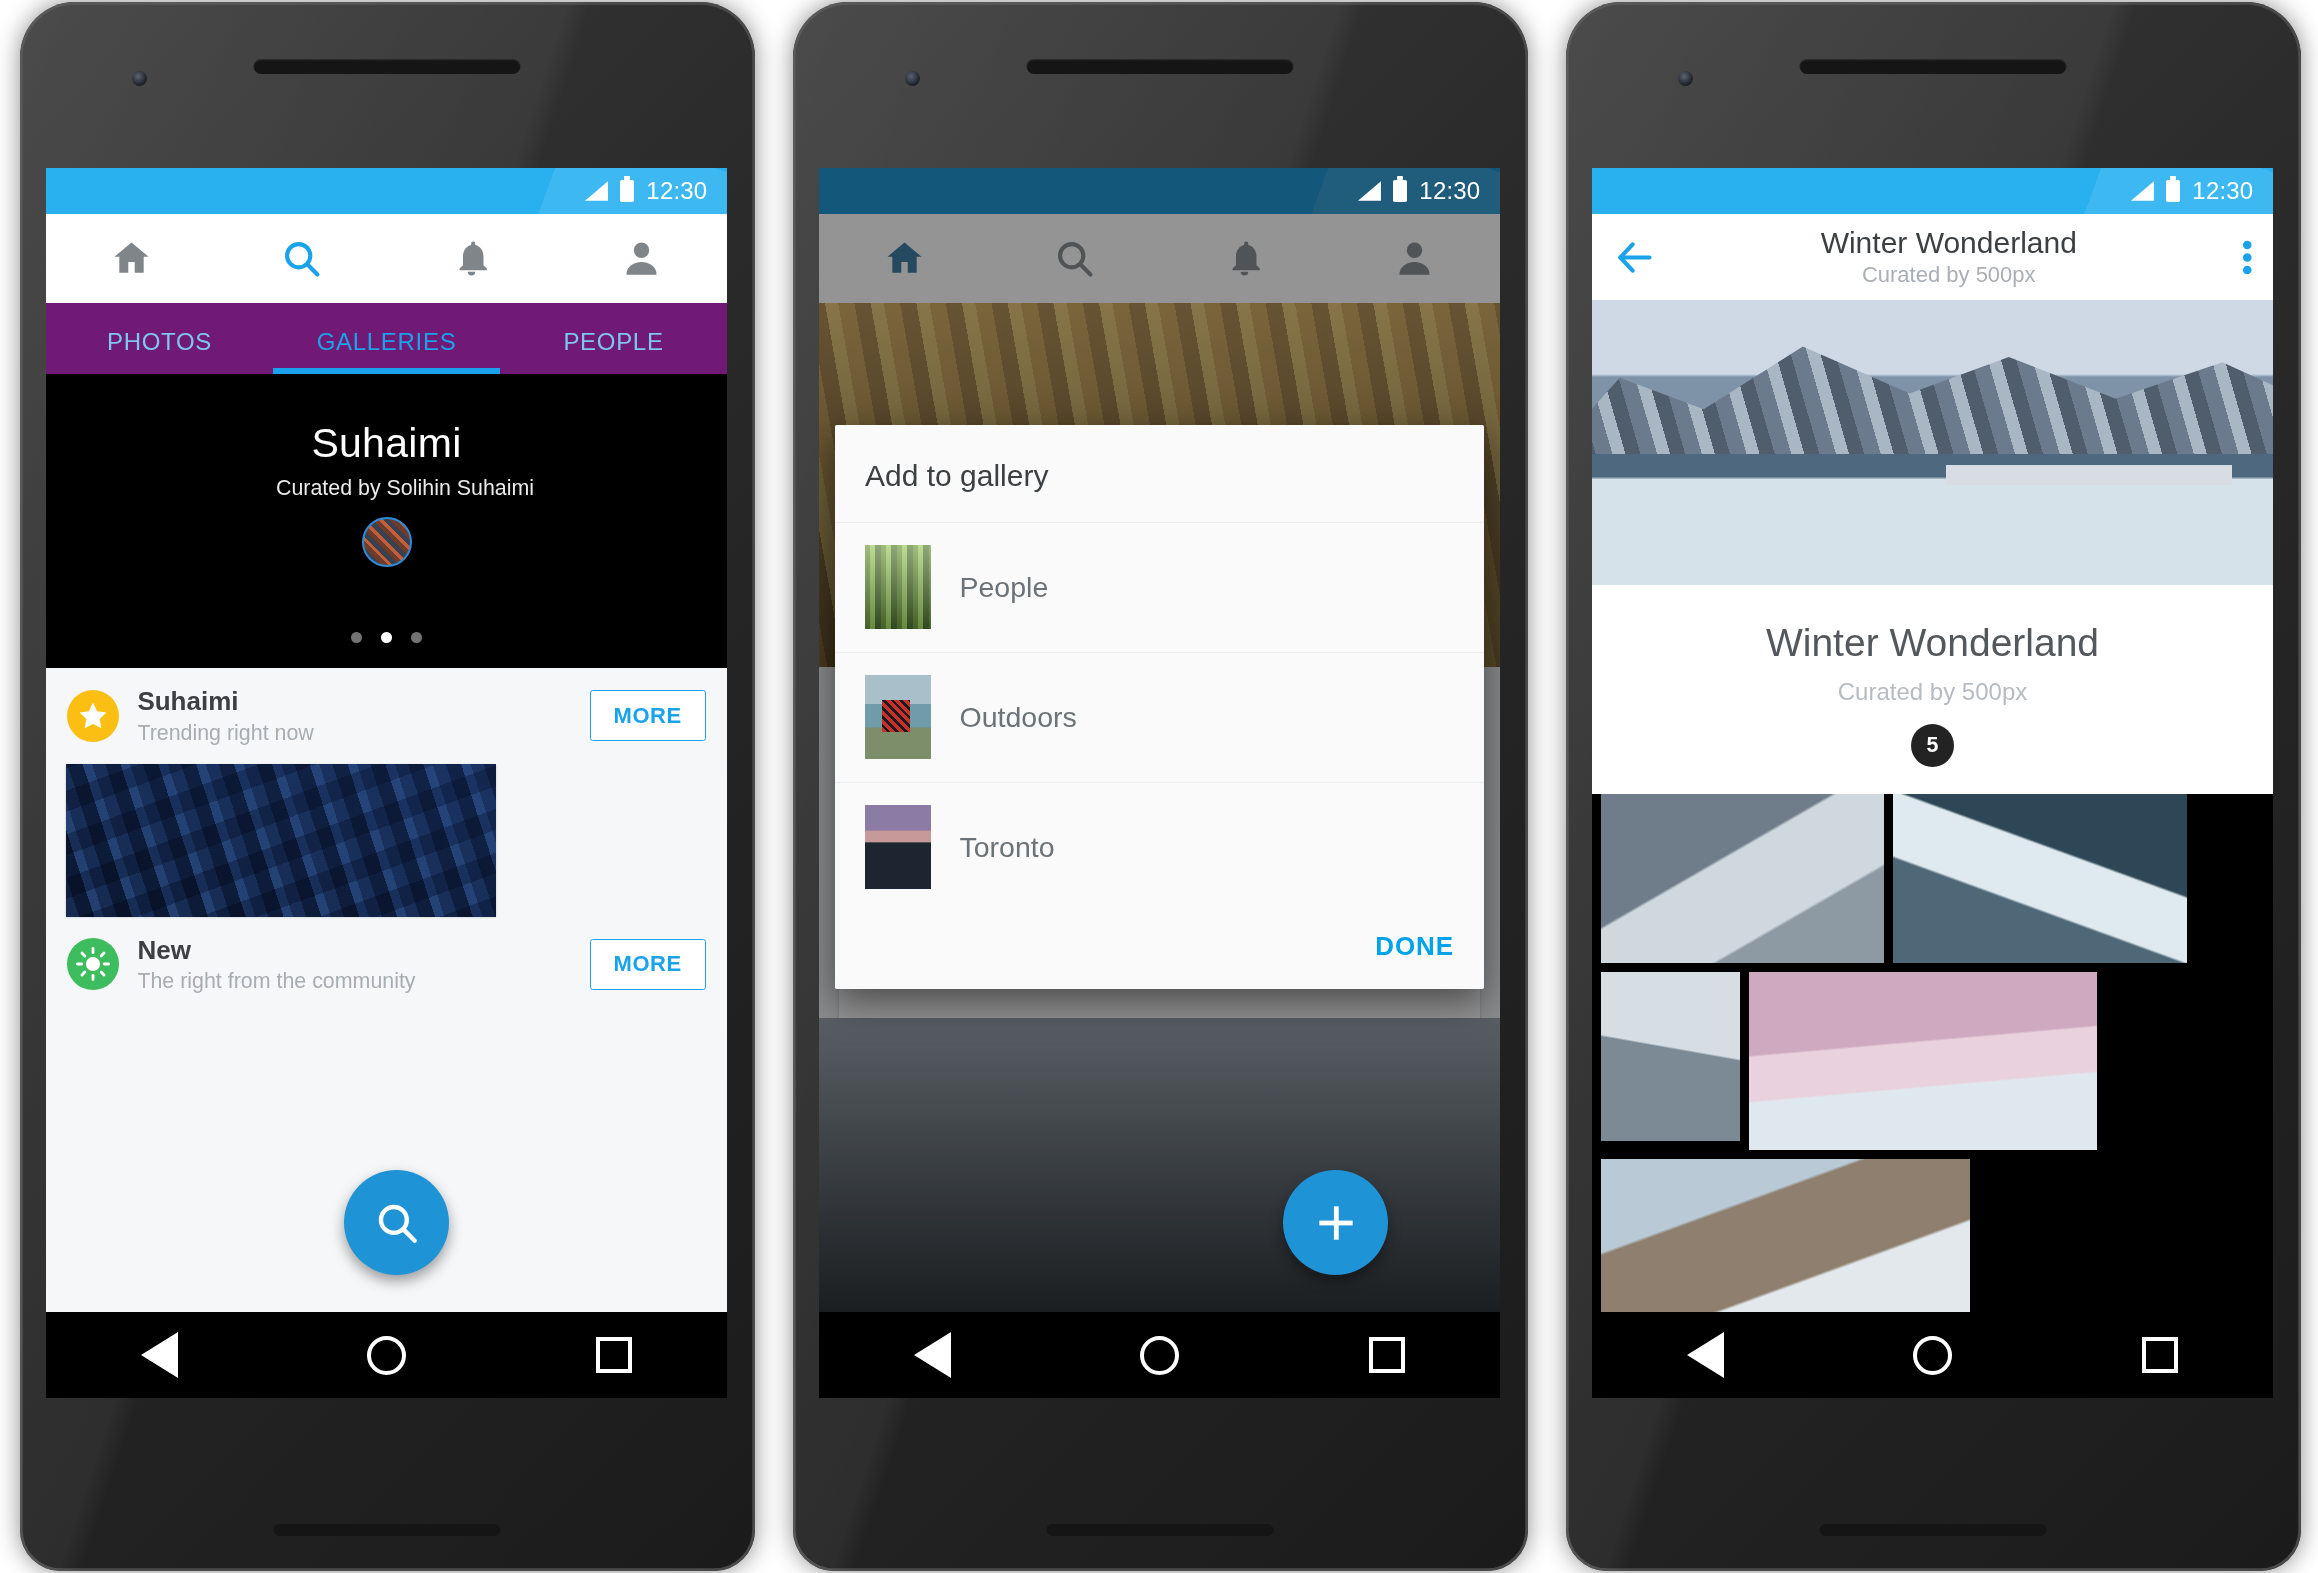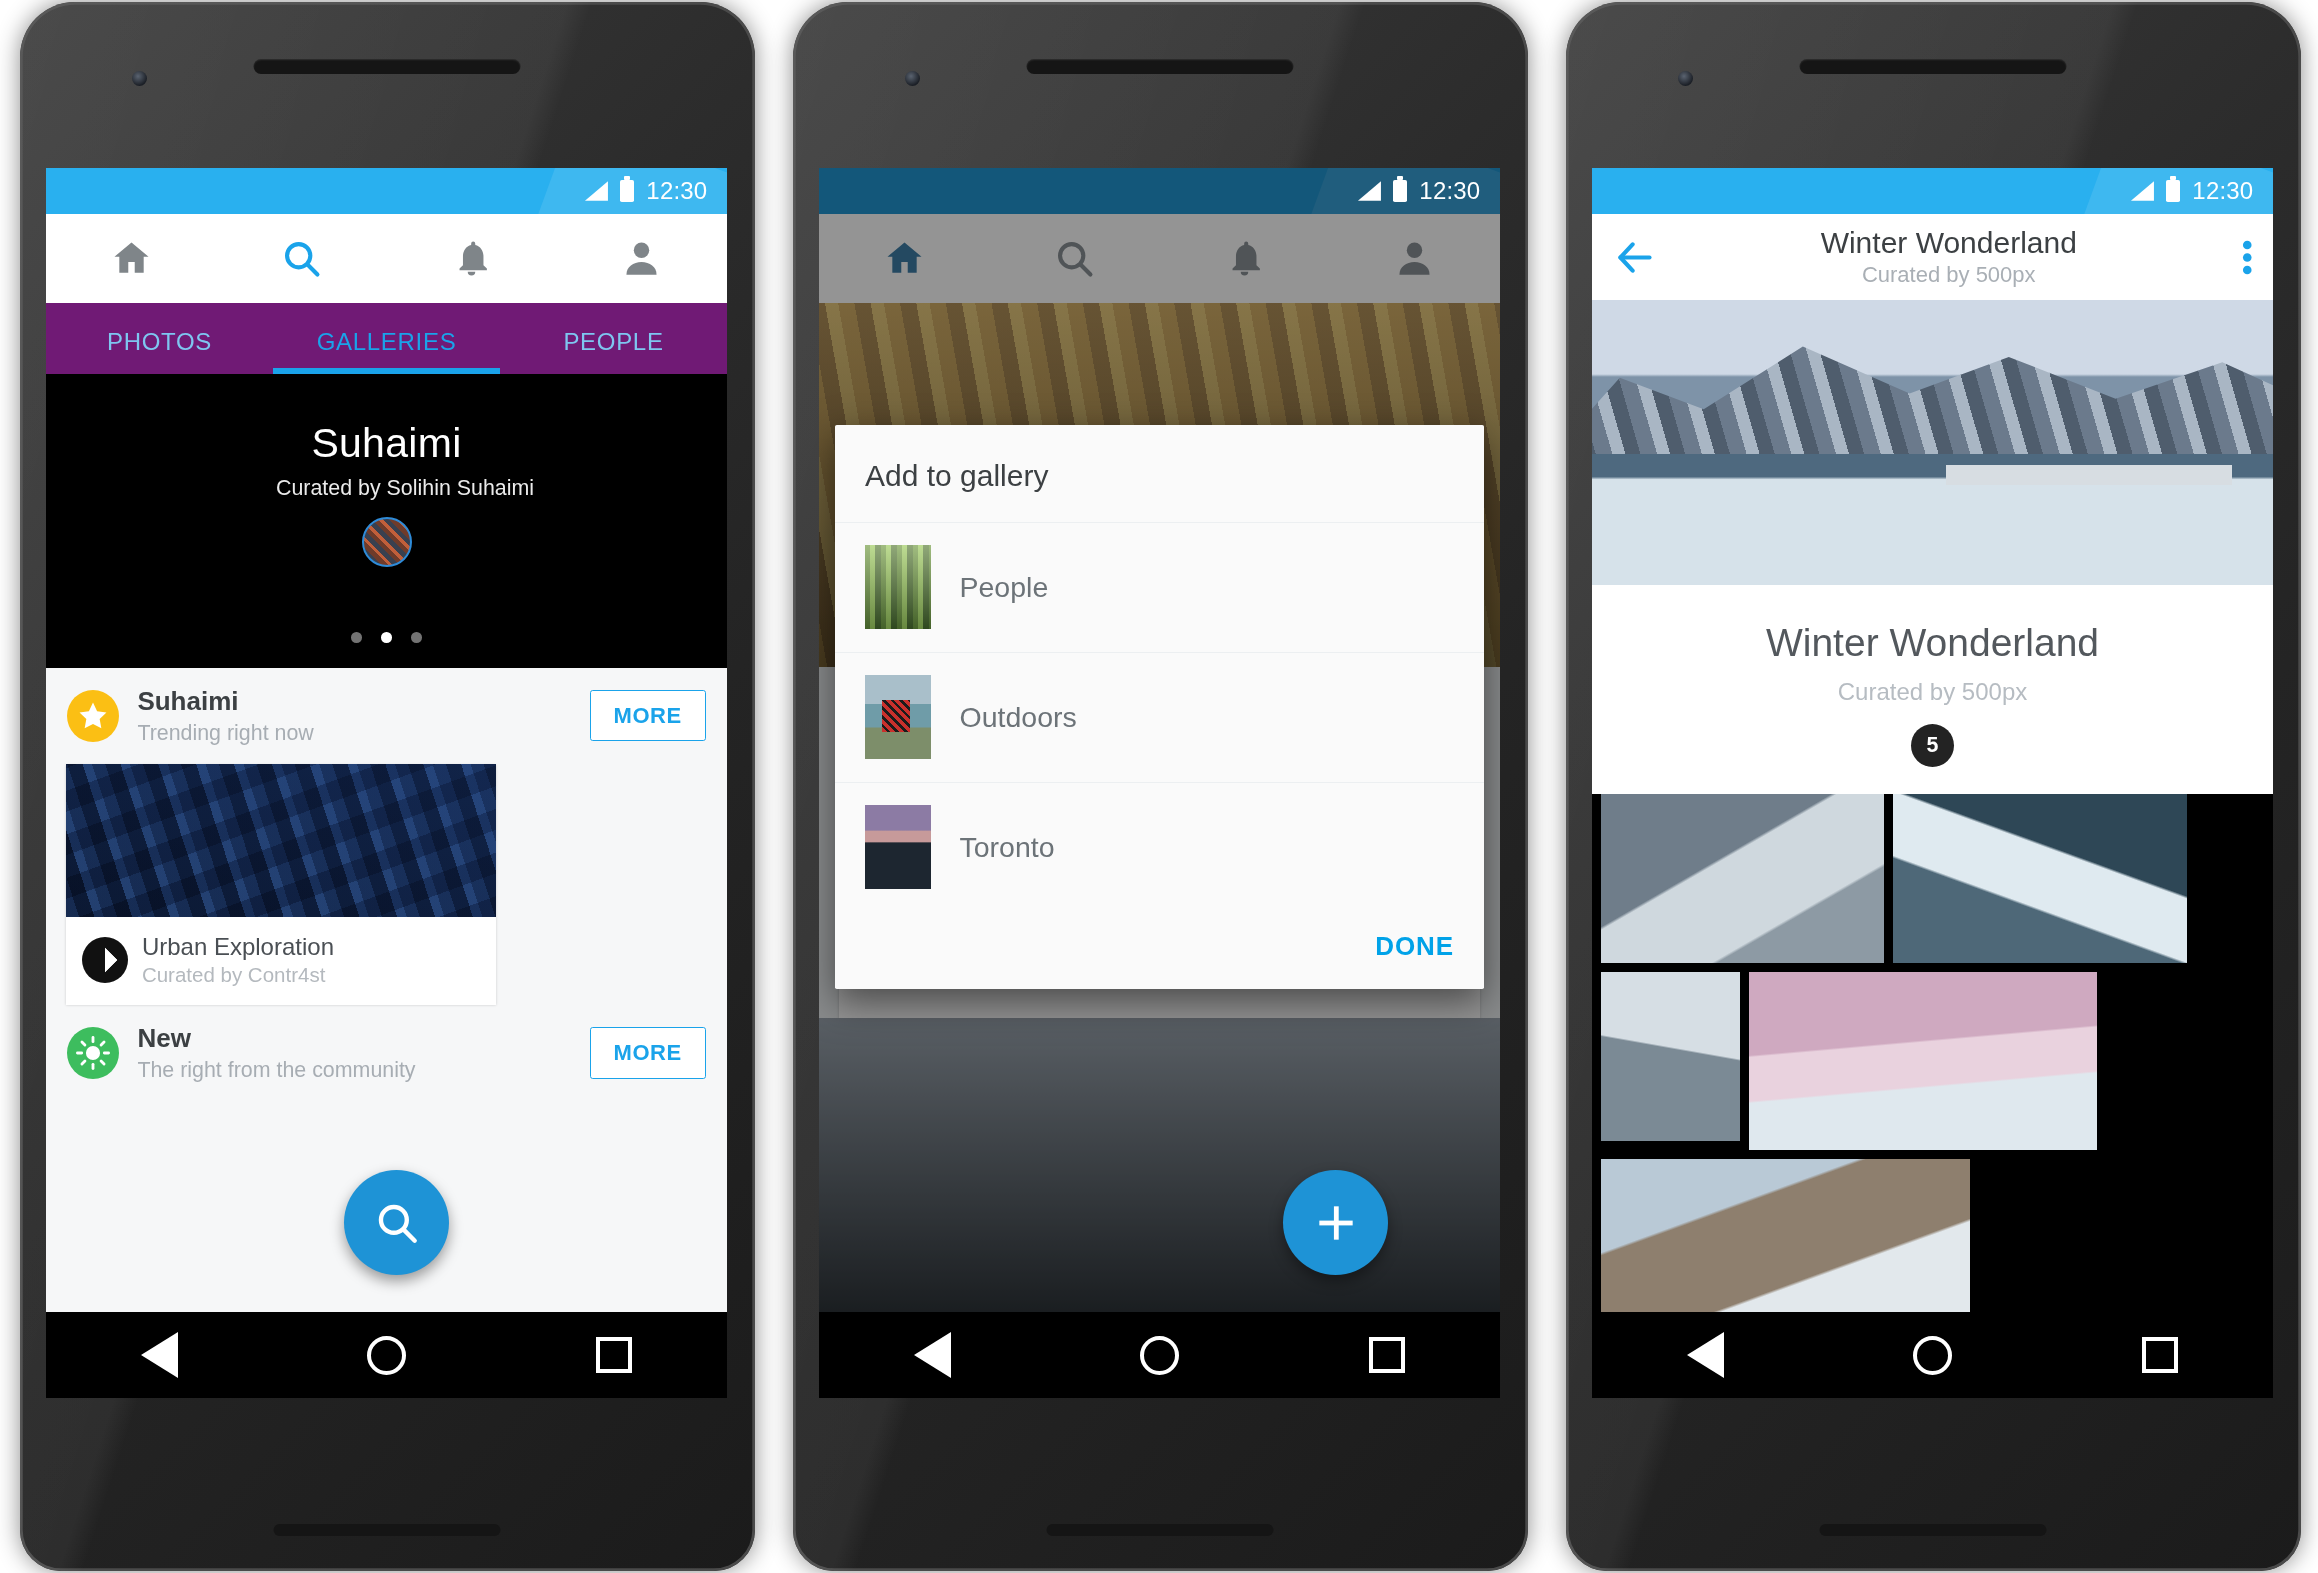--- a/index.html
+++ b/index.html
@@ -296,27 +296,20 @@
           <div class="txt">
             <div class="t1">Suhaimi</div>
             <div class="t2">Trending right now</div>
           </div>
           <button class="more-btn">MORE</button>
         </div>
 
         <div class="cards">
           <div class="card">
             <div class="thumb urban"></div>
-            <div class="cap">
-              <div class="av contr"></div>
-              <div class="ct">
-                <div class="c1">Urban Exploration</div>
-                <div class="c2">Curated by Contr4st</div>
-              </div>
-            </div>
           </div>
         </div>
 
         <div class="sect">
           <div class="badge new">
             <svg width="34" height="34" viewBox="0 0 24 24" fill="#fff">
                 <circle cx="12" cy="12" r="5"></circle>
                 <g stroke="#fff" stroke-width="2" stroke-linecap="round">
                   <line x1="12" y1="1" x2="12" y2="4"></line>
                   <line x1="12" y1="20" x2="12" y2="23"></line>

